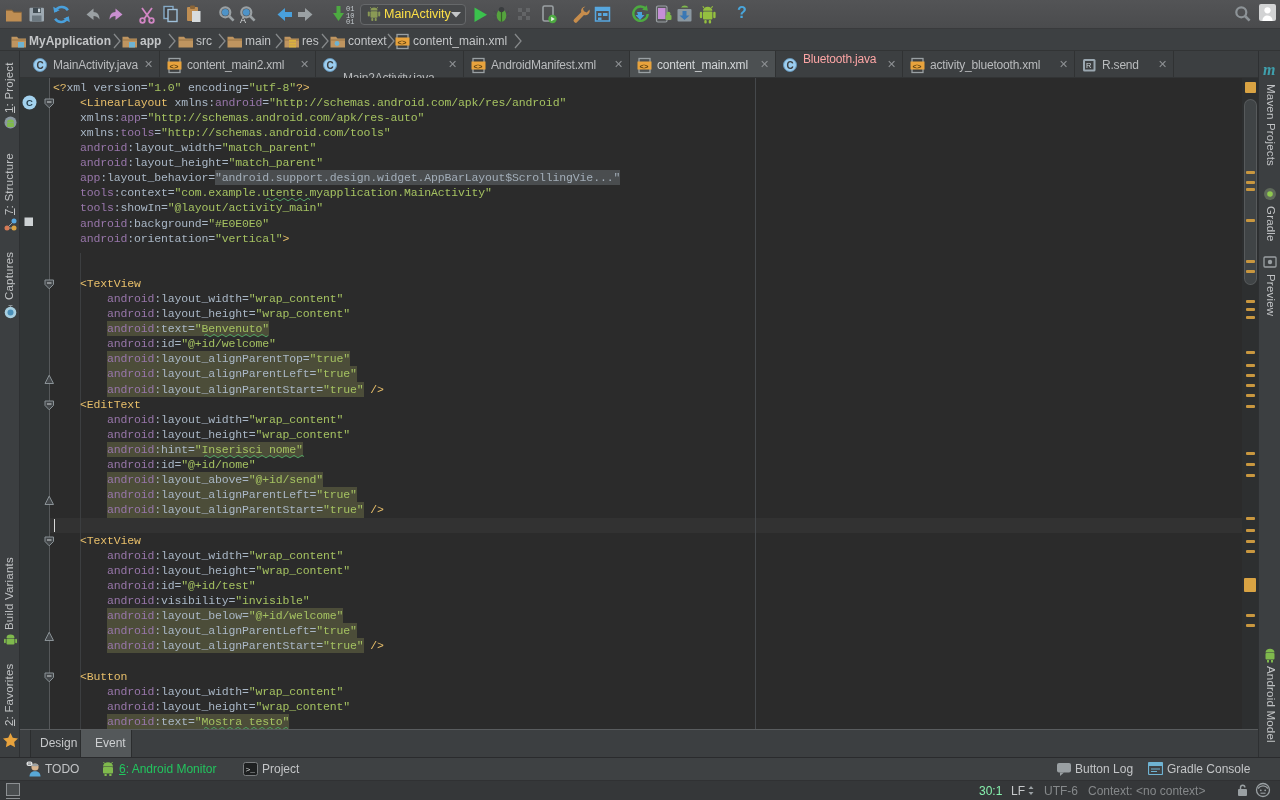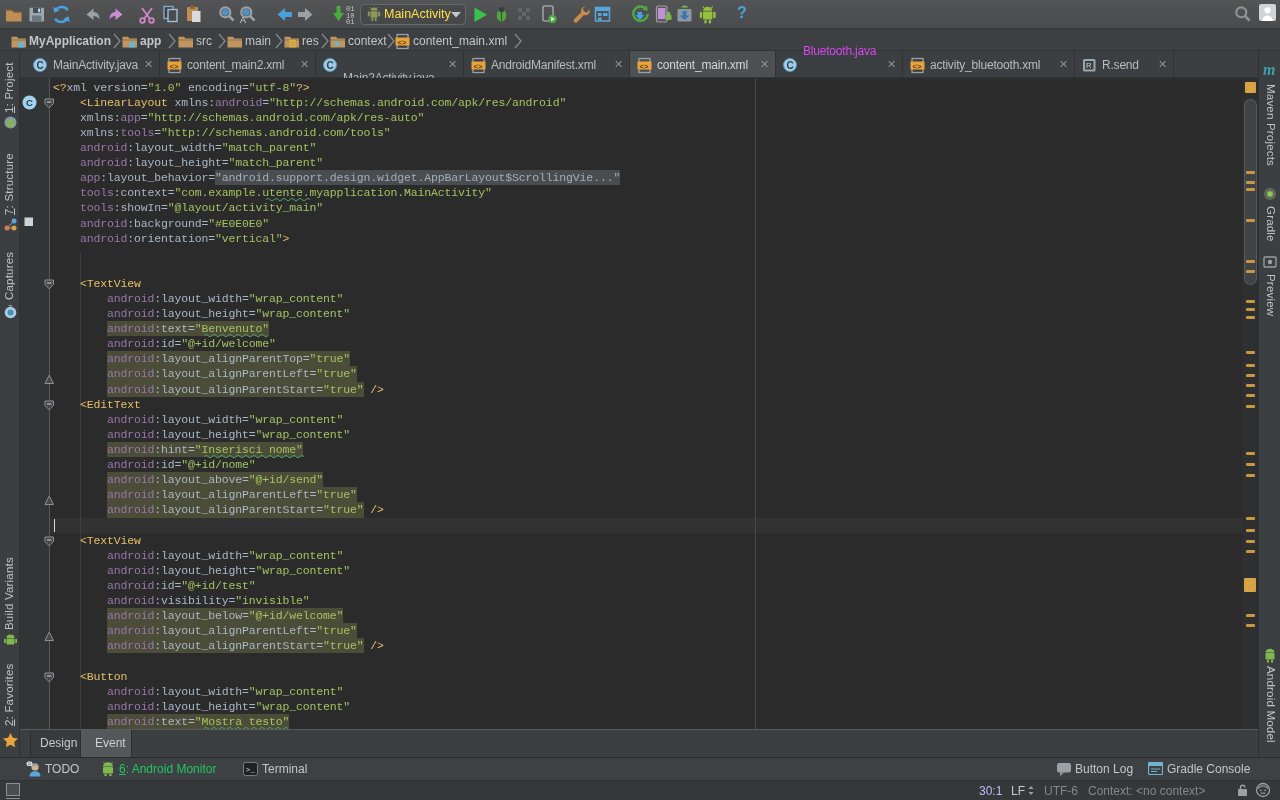--- a/index.html
+++ b/index.html
@@ -272,21 +272,21 @@
     <rect x="1.5" y="4.5" width="14" height="8" fill="#e8a33d"></rect>
     <text x="3.5" y="11.5" font-size="7.5" font-weight="bold" fill="#5a4010" font-family="Liberation Mono">&lt;&gt;</text>
   </svg>
 <div class="a" style="left:657px;top:58px;white-space:nowrap;font-size:12px;color:#d2d5d7;letter-spacing:-0.2px">content_main.xml</div>
 <div class="a" style="left:760px;top:58px;white-space:nowrap;font-size:11px;color:#8d9093">✕</div>
 <div class="a" style="left:776px;top:51px;width:127px;height:26px;background:#3c3f41;border-right:1px solid #303233"></div>
 <svg class="a" style="left:782px;top:57px" width="17" height="17" viewBox="0 0 17 17">
     <circle cx="8" cy="8" r="6.5" fill="#9ccef0" stroke="#6493b5" stroke-width="1"></circle>
     <text x="4.6" y="11.8" font-size="10" font-weight="bold" fill="#3b3e40" font-family="Liberation Sans">C</text>
   </svg>
-<div class="a" style="left:803px;top:44px;white-space:nowrap;font-size:12px;color:#d946ef;letter-spacing:-0.2px">Bluetooth.java</div>
+<div class="a" style="left:803px;top:52px;white-space:nowrap;font-size:12px;color:#fca5a5;letter-spacing:-0.2px">Bluetooth.java</div>
 <div class="a" style="left:887px;top:58px;white-space:nowrap;font-size:11px;color:#8d9093">✕</div>
 <div class="a" style="left:903px;top:51px;width:172px;height:26px;background:#3c3f41;border-right:1px solid #303233"></div>
 <svg class="a" style="left:909px;top:57px" width="17" height="17" viewBox="0 0 17 17">
     <rect x="3" y="1.5" width="11" height="14" fill="none" stroke="#9aa0a3" stroke-width="1.3"></rect>
     <rect x="1.5" y="4.5" width="14" height="8" fill="#e8a33d"></rect>
     <text x="3.5" y="11.5" font-size="7.5" font-weight="bold" fill="#5a4010" font-family="Liberation Mono">&lt;&gt;</text>
   </svg>
 <div class="a" style="left:930px;top:58px;white-space:nowrap;font-size:12px;color:#b9bbbd;letter-spacing:-0.2px">activity_bluetooth.xml</div>
 <div class="a" style="left:1059px;top:58px;white-space:nowrap;font-size:11px;color:#8d9093">✕</div>
 <div class="a" style="left:1075px;top:51px;width:99px;height:26px;background:#3c3f41;border-right:1px solid #303233"></div>
@@ -462,35 +462,35 @@
       <rect x="2" y="6" width="10" height="6.5" rx="1"></rect>
       <rect x="3.5" y="13" width="2.2" height="2"></rect>
       <rect x="8.3" y="13" width="2.2" height="2"></rect>
     </g>
   </svg>
 <div class="a" style="left:119px;top:762px;white-space:nowrap;font-size:12px;color:#22c55e"><span class="u">6</span>: Android Monitor</div>
 <svg class="a" style="left:243px;top:762px" width="15" height="14" viewBox="0 0 15 14">
     <rect x="0.5" y="0.5" width="14" height="13" rx="2" fill="#1e2021" stroke="#7a7d7f" stroke-width="1"></rect>
     <text x="2.5" y="10" font-size="8" fill="#d8dadb" font-family="Liberation Mono">&gt;_</text>
   </svg>
-<div class="a" style="left:262px;top:762px;white-space:nowrap;font-size:12px;color:#c3c5c7">Terminal</div>
+<div class="a" style="left:262px;top:762px;white-space:nowrap;font-size:12px;color:#c3c5c7">Project</div>
 <svg class="a" style="left:1056px;top:762px" width="16" height="14" viewBox="0 0 16 14">
     <rect x="1" y="1" width="14" height="9.5" rx="2" fill="#9aa0a3"></rect>
     <path d="M4 10.5v3.5l4-3.5z" fill="#9aa0a3"></path>
   </svg>
 <div class="a" style="left:1075px;top:762px;white-space:nowrap;font-size:12px;color:#c3c5c7">Button Log</div>
 <svg class="a" style="left:1148px;top:762px" width="15" height="14" viewBox="0 0 15 14">
     <rect x="0.5" y="0.5" width="14" height="12" rx="1" fill="none" stroke="#6fb3d2" stroke-width="1.2"></rect>
     <rect x="0.5" y="0.5" width="14" height="3.5" fill="#6fb3d2"></rect>
     <path d="M3 7h9M3 9.5h6" stroke="#6fb3d2" stroke-width="1"></path>
   </svg>
 <div class="a" style="left:1167px;top:762px;white-space:nowrap;font-size:12px;color:#c3c5c7">Gradle Console</div>
 <div class="a" style="left:6px;top:783px;width:14px;height:13px;background:#4a4d4f;border:1px solid #8d9093"></div>
 <div class="a" style="left:6px;top:797.5px;width:14px;height:1.5px;background:#8d9093"></div>
-<div class="a" style="left:979px;top:784px;white-space:nowrap;font-size:12px;color:#c4b5fd">30:1</div>
+<div class="a" style="left:979px;top:784px;white-space:nowrap;font-size:12px;color:#86efac">30:1</div>
 <div class="a" style="left:1011px;top:784px;white-space:nowrap;font-size:12px;color:#c6c8ca">LF</div>
 <svg class="a" style="left:1026px;top:785px" width="10" height="11" viewBox="0 0 10 11">
     <path d="M2.5 4L5 1l2.5 3zM2.5 7L5 10 7.5 7z" fill="#9aa0a3"></path>
   </svg>
 <div class="a" style="left:1044px;top:784px;white-space:nowrap;font-size:12px;color:#85888a">UTF-6</div>
 <div class="a" style="left:1088px;top:784px;white-space:nowrap;font-size:12px;color:#85888a">Context: &lt;no context&gt;</div>
 <svg class="a" style="left:1236px;top:783px" width="13" height="14" viewBox="0 0 13 14">
     <rect x="2" y="6" width="9" height="7" rx="1" fill="#9aa0a3"></rect>
     <path d="M4.5 6V4.5a2.2 2.2 0 0 1 4.4 0" fill="none" stroke="#9aa0a3" stroke-width="1.4"></path>
   </svg>

